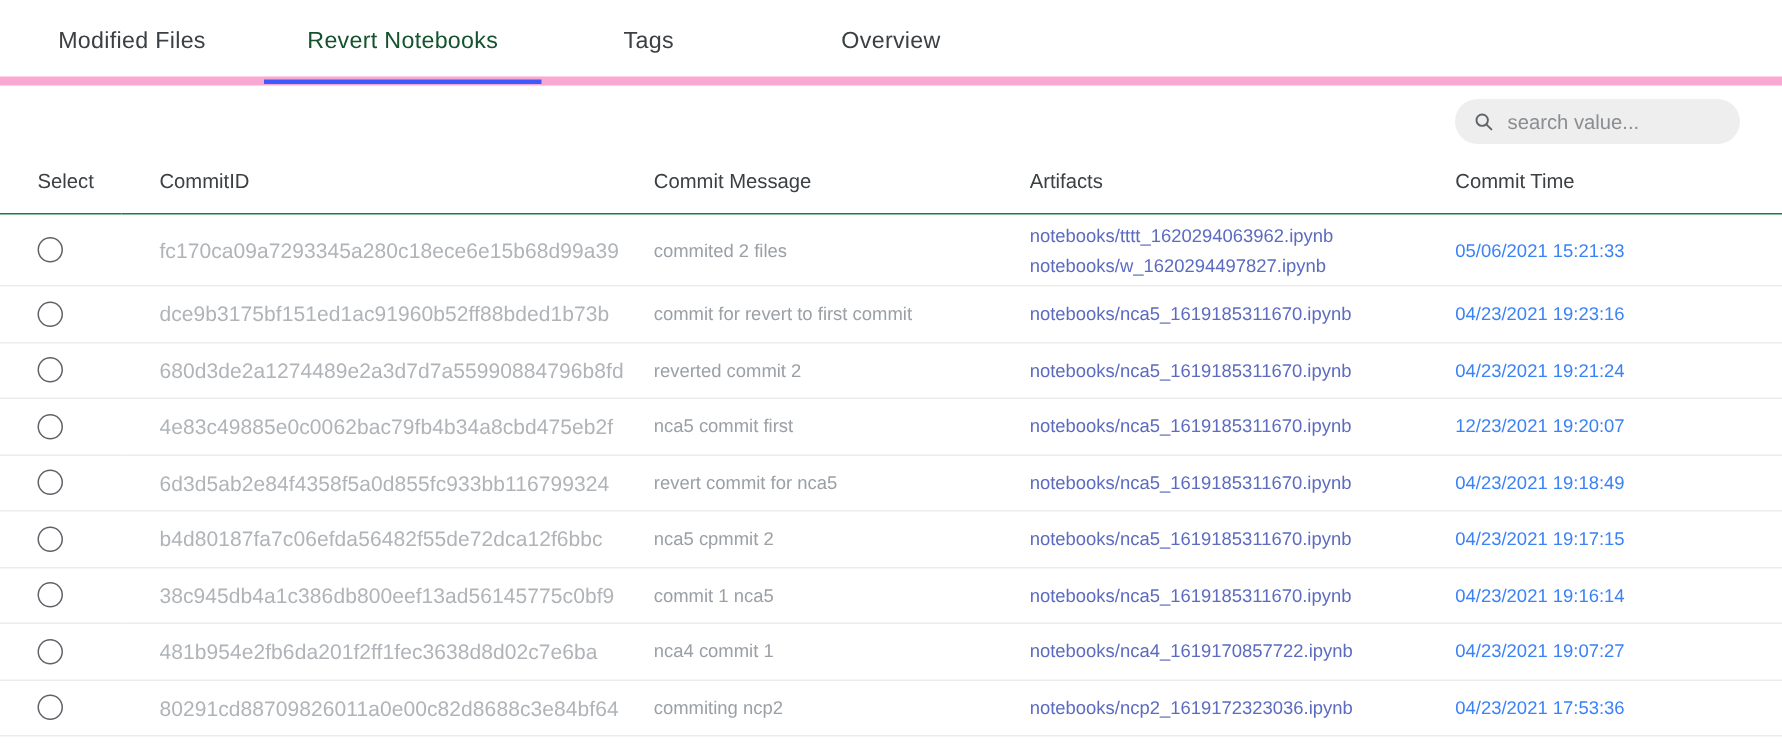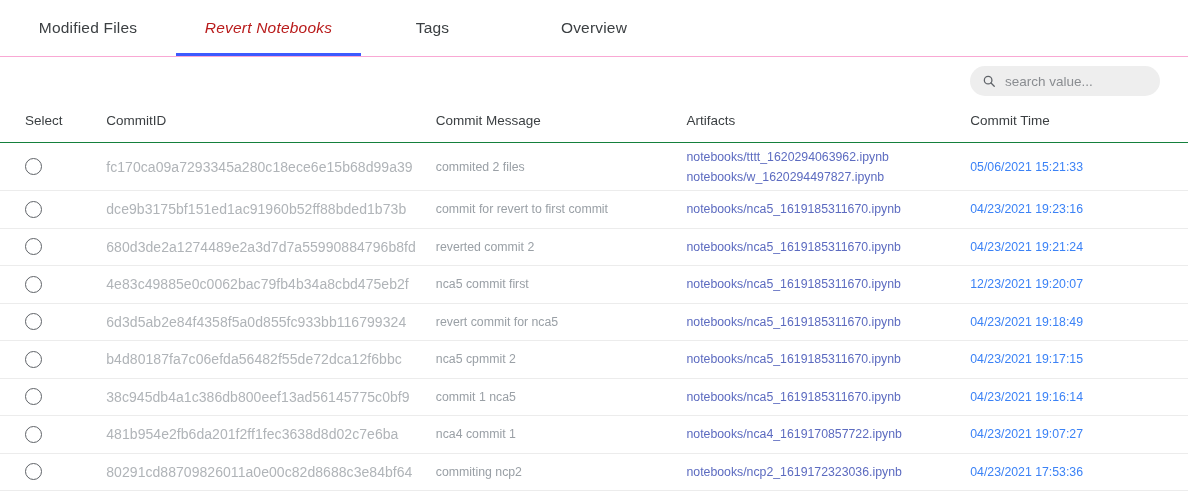--- a/index.html
+++ b/index.html
@@ -8,42 +8,42 @@
     width: 1188px; height: 503px;
     background: #ffffff;
     font-family: "Liberation Sans", sans-serif;
     overflow: hidden;
   }
 
   
   .tabbar {
     position: relative;
     height: 57px;
-    border-bottom: 1px solid #f9a8d4;
+    border-bottom: 6px solid #f9a8d4;
     display: flex;
     align-items: flex-start;
     padding-left: 0;
   }
   .tab {
     position: relative;
     height: 56px;
     display: flex;
     align-items: center;
     justify-content: center;
     font-size: 15.5px;
     color: #3c4043;
     letter-spacing: .2px;
     cursor: pointer;
     user-select: none;
   }
   .tab-0 { width: 176px; }
   .tab-1 { width: 185px; }
   .tab-2 { width: 143px; }
   .tab-3 { width: 180px; align-items: center; }
-  .tab.active { color: #b91c1c; font-style: italic; }
+  .tab.active { color: #14532d; }
   .tab.active .underline {
     position: absolute;
     left: 0; right: 0; bottom: 0;
     height: 3px;
     background: #3d5afe;
   }
 
   
   .searchrow {
     height: 56px;

